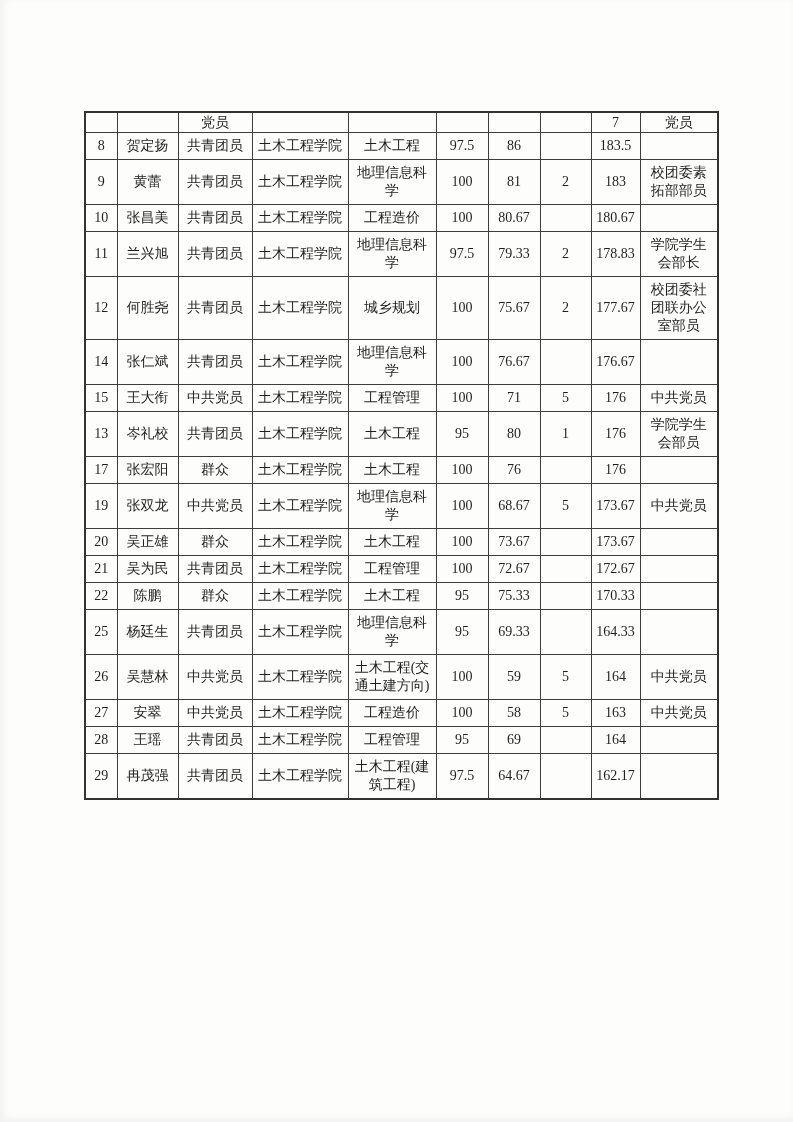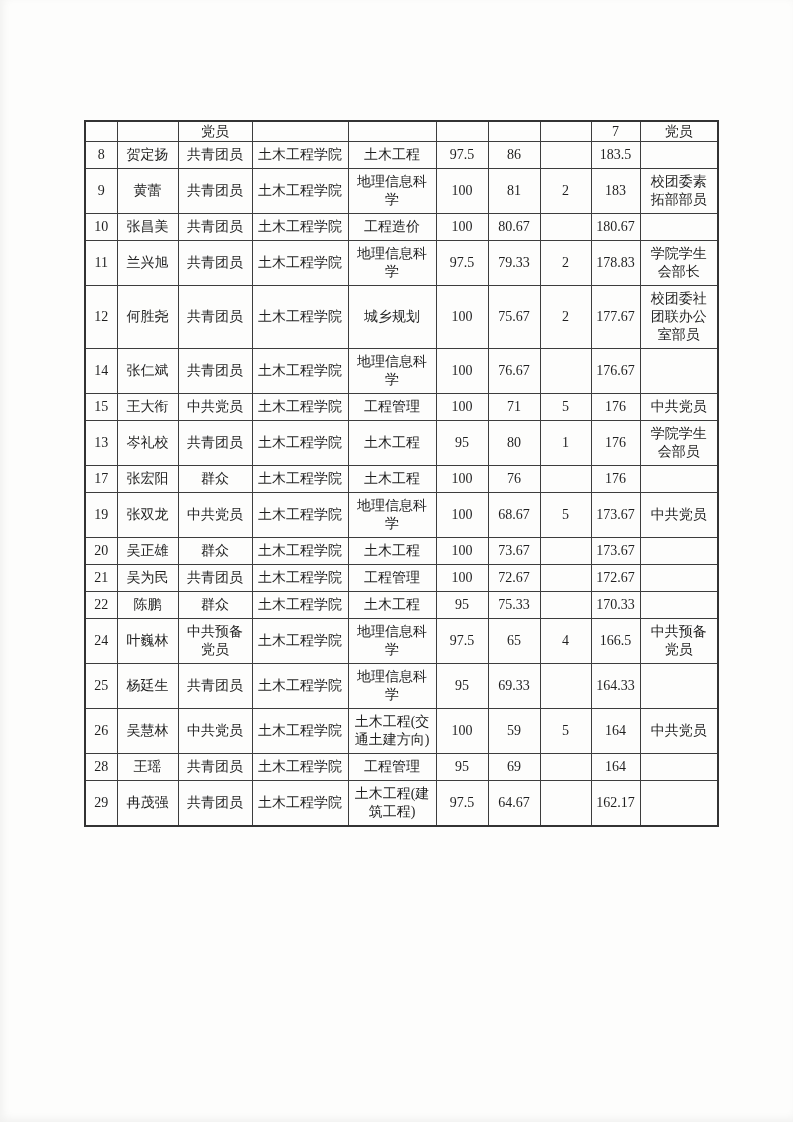--- a/index.html
+++ b/index.html
@@ -16,21 +16,21 @@
     box-shadow: inset 3px -3px 8px rgba(0,0,0,0.05);
     overflow: hidden;
   }
   .page {
     position: absolute;
     inset: 0;
   }
   table.rank-table {
     position: absolute;
     left: 84px;
-    top: 120px;
+    top: 111px;
     width: 633px;
     border-collapse: collapse;
     table-layout: fixed;
     border-radius: 18px;
   }
   table.rank-table td {
     border: 1px solid #3d3d3d;
     text-align: center;
     vertical-align: middle;
     font-size: 14px;
@@ -228,32 +228,20 @@
           <td class="cell-political">群众</td>
           <td class="cell-college">土木工程学院</td>
           <td class="cell-major">土木工程</td>
           <td class="cell-score1">95</td>
           <td class="cell-score2">75.33</td>
           <td class="cell-bonus"></td>
           <td class="cell-total">170.33</td>
           <td class="cell-remark"></td>
         </tr>
         <tr>
-          <td class="cell-seq">24</td>
-          <td class="cell-name">叶巍林</td>
-          <td class="cell-political">中共预备党员</td>
-          <td class="cell-college">土木工程学院</td>
-          <td class="cell-major">地理信息科学</td>
-          <td class="cell-score1">97.5</td>
-          <td class="cell-score2">65</td>
-          <td class="cell-bonus">4</td>
-          <td class="cell-total">166.5</td>
-          <td class="cell-remark">中共预备党员</td>
-        </tr>
-        <tr>
           <td class="cell-seq">25</td>
           <td class="cell-name">杨廷生</td>
           <td class="cell-political">共青团员</td>
           <td class="cell-college">土木工程学院</td>
           <td class="cell-major">地理信息科学</td>
           <td class="cell-score1">95</td>
           <td class="cell-score2">69.33</td>
           <td class="cell-bonus"></td>
           <td class="cell-total">164.33</td>
           <td class="cell-remark"></td>
@@ -261,20 +249,32 @@
         <tr>
           <td class="cell-seq">26</td>
           <td class="cell-name">吴慧林</td>
           <td class="cell-political">中共党员</td>
           <td class="cell-college">土木工程学院</td>
           <td class="cell-major">土木工程(交通土建方向)</td>
           <td class="cell-score1">100</td>
           <td class="cell-score2">59</td>
           <td class="cell-bonus">5</td>
           <td class="cell-total">164</td>
+          <td class="cell-remark">中共党员</td>
+        </tr>
+        <tr>
+          <td class="cell-seq">27</td>
+          <td class="cell-name">安翠</td>
+          <td class="cell-political">中共党员</td>
+          <td class="cell-college">土木工程学院</td>
+          <td class="cell-major">工程造价</td>
+          <td class="cell-score1">100</td>
+          <td class="cell-score2">58</td>
+          <td class="cell-bonus">5</td>
+          <td class="cell-total">163</td>
           <td class="cell-remark">中共党员</td>
         </tr>
         <tr>
           <td class="cell-seq">28</td>
           <td class="cell-name">王瑶</td>
           <td class="cell-political">共青团员</td>
           <td class="cell-college">土木工程学院</td>
           <td class="cell-major">工程管理</td>
           <td class="cell-score1">95</td>
           <td class="cell-score2">69</td>

